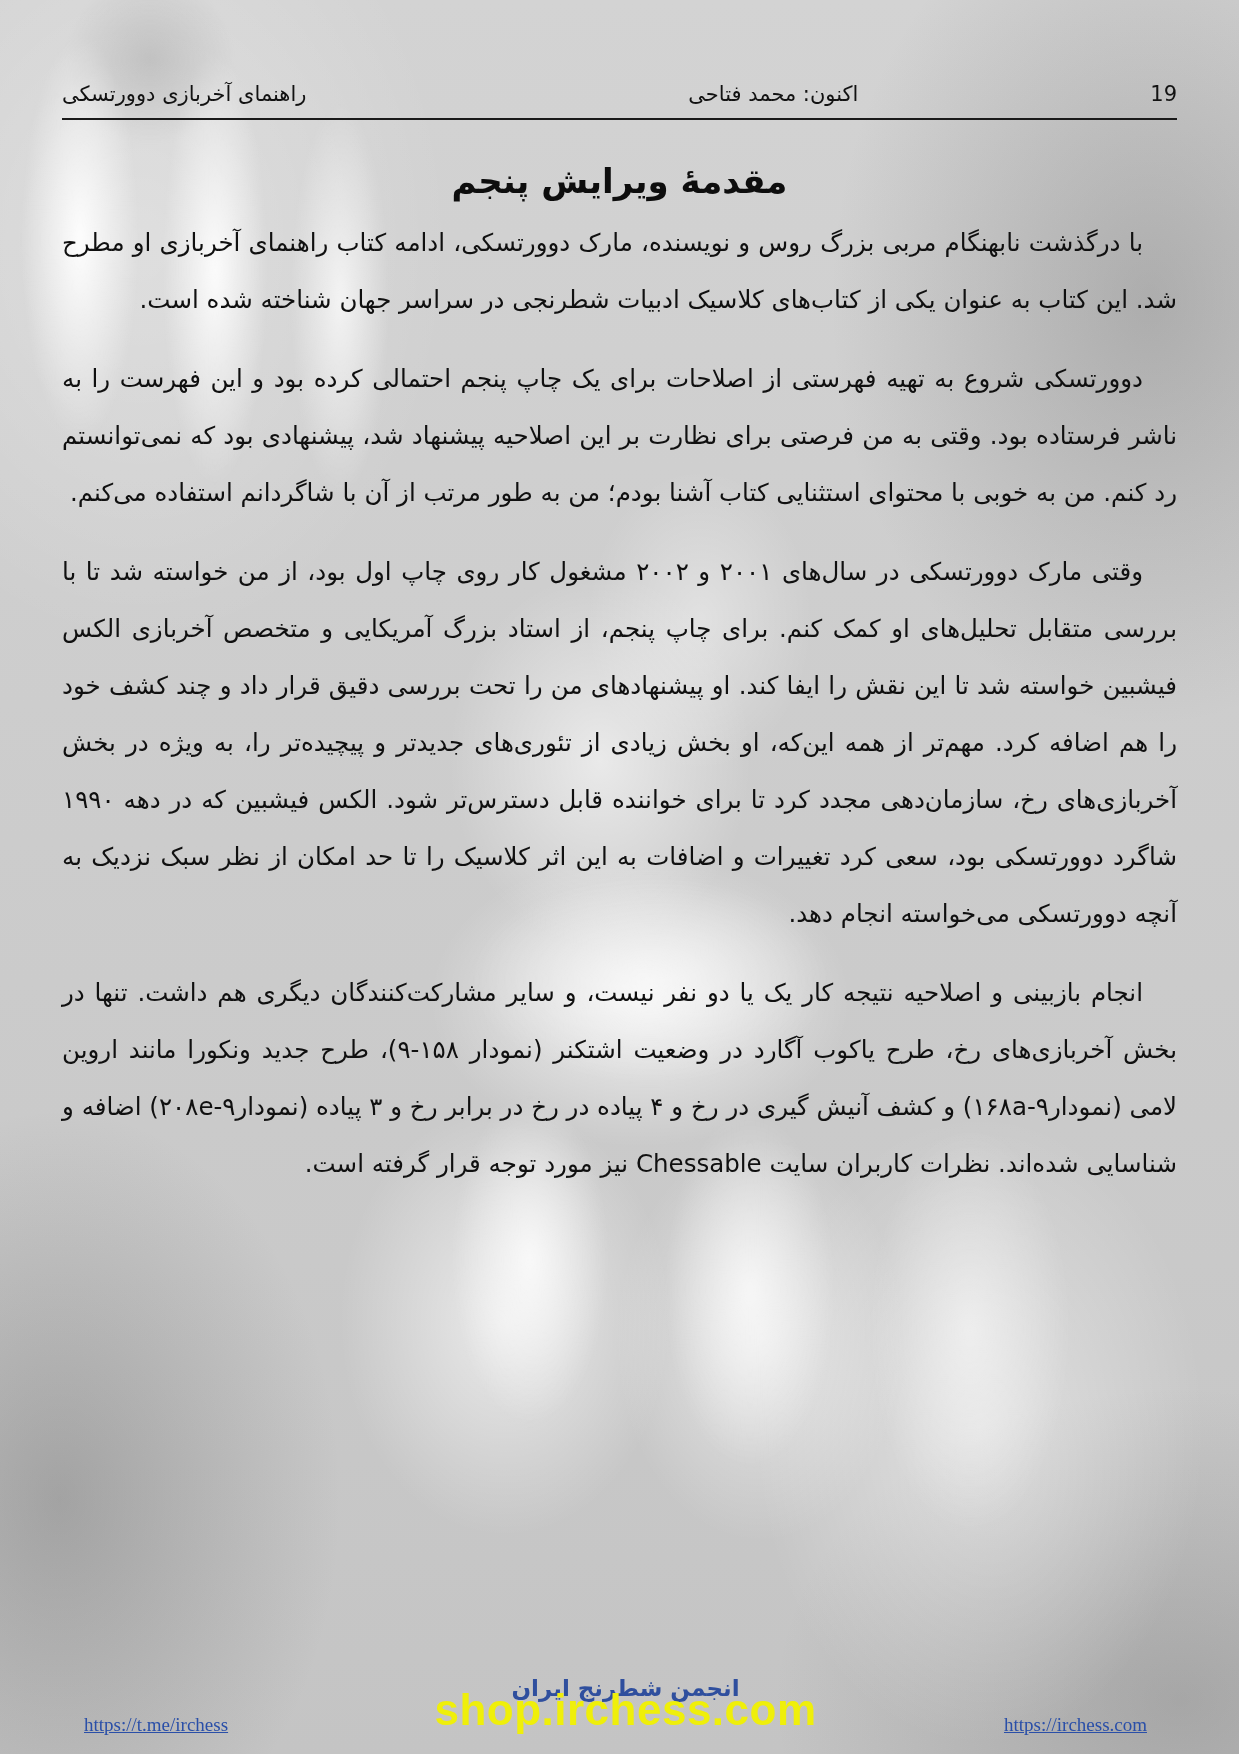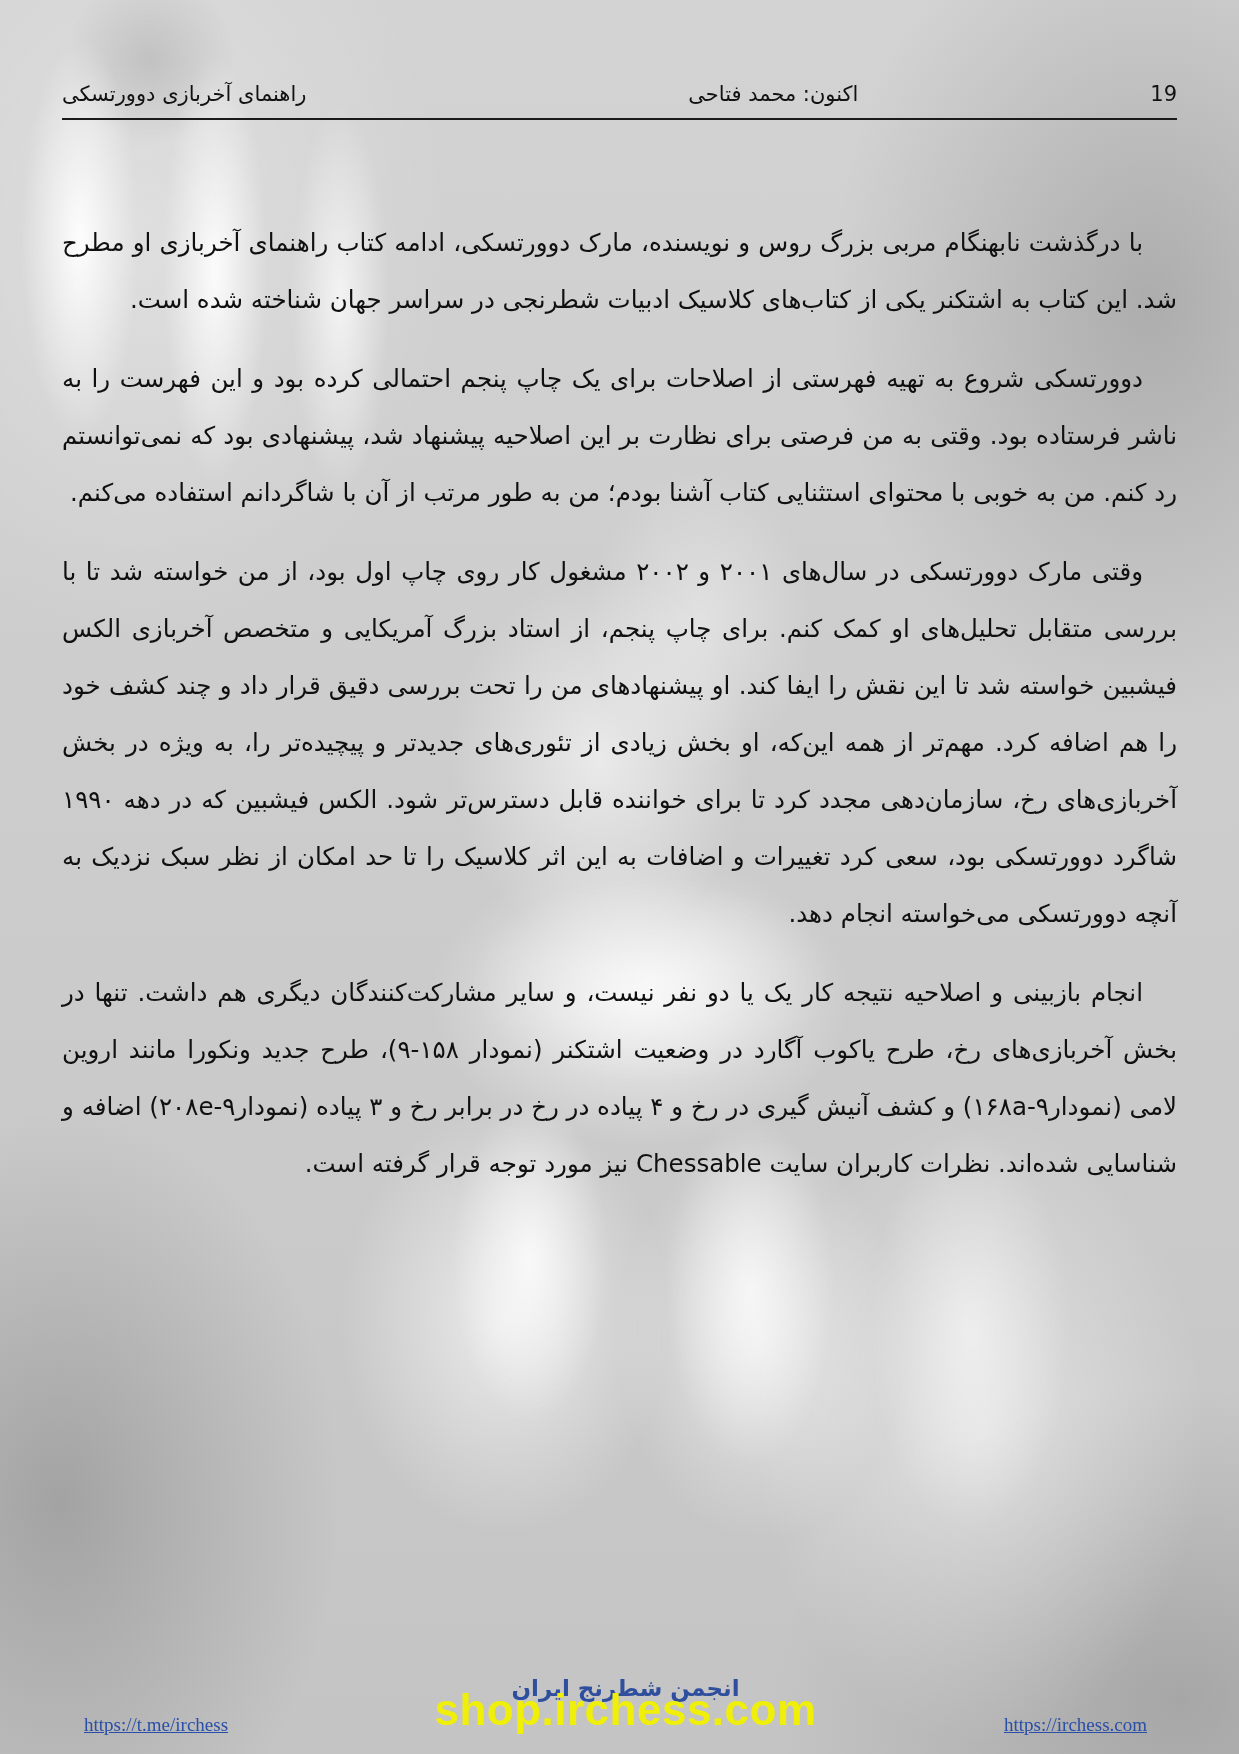--- a/index.html
+++ b/index.html
@@ -186,23 +186,24 @@
 <div id="page">
 
   <div class="running-head">
     <span class="rh-item rh-title">راهنمای آخربازی دوورتسکی</span>
     <span class="rh-item rh-center">اکنون: محمد فتاحی</span>
     <span class="rh-item rh-page">19</span>
   </div>
 
   <div class="head-rule"></div>
 
+  <h1 class="page-title">مقدمۀ ویرایش پنجم</h1>
 
   <div class="body-col">
-    <p class="para">با درگذشت نابهنگام مربی بزرگ روس و نویسنده، مارک دوورتسکی، ادامه کتاب راهنمای آخربازی او مطرح شد. این کتاب به اشتکنر یکی از کتاب‌های کلاسیک ادبیات شطرنجی در سراسر جهان شناخته شده است.</p>
+    <p class="para">با درگذشت نابهنگام مربی بزرگ روس و نویسنده، مارک دوورتسکی، ادامه کتاب راهنمای آخربازی او مطرح شد. این کتاب به عنوان یکی از کتاب‌های کلاسیک ادبیات شطرنجی در سراسر جهان شناخته شده است.</p>
     <p class="para">دوورتسکی شروع به تهیه فهرستی از اصلاحات برای یک چاپ پنجم احتمالی کرده بود و این فهرست را به ناشر فرستاده بود. وقتی به من فرصتی برای نظارت بر این اصلاحیه پیشنهاد شد، پیشنهادی بود که نمی‌توانستم رد کنم. من به خوبی با محتوای استثنایی کتاب آشنا بودم؛ من به طور مرتب از آن با شاگردانم استفاده می‌کنم.</p>
     <p class="para">وقتی مارک دوورتسکی در سال‌های ۲۰۰۱ و ۲۰۰۲ مشغول کار روی چاپ اول بود، از من خواسته شد تا با بررسی متقابل تحلیل‌های او کمک کنم. برای چاپ پنجم، از استاد بزرگ آمریکایی و متخصص آخربازی الکس فیشبین خواسته شد تا این نقش را ایفا کند. او پیشنهادهای من را تحت بررسی دقیق قرار داد و چند کشف خود را هم اضافه کرد. مهم‌تر از همه این‌که، او بخش زیادی از تئوری‌های جدیدتر و پیچیده‌تر را، به ویژه در بخش آخربازی‌های رخ، سازمان‌دهی مجدد کرد تا برای خواننده قابل دسترس‌تر شود. الکس فیشبین که در دهه ۱۹۹۰ شاگرد دوورتسکی بود، سعی کرد تغییرات و اضافات به این اثر کلاسیک را تا حد امکان از نظر سبک نزدیک به آنچه دوورتسکی می‌خواسته انجام دهد.</p>
     <p class="para">انجام بازبینی و اصلاحیه نتیجه کار یک یا دو نفر نیست، و سایر مشارکت‌کنندگان دیگری هم داشت. تنها در بخش آخربازی‌های رخ، طرح یاکوب آگارد در وضعیت اشتکنر (نمودار ۱۵۸-۹)، طرح جدید ونکورا مانند اروین لامی (نمودار۱۶۸a-۹) و کشف آنیش گیری در رخ و ۴ پیاده در رخ در برابر رخ و ۳ پیاده (نمودار۲۰۸e-۹) اضافه و شناسایی شده‌اند. نظرات کاربران سایت Chessable نیز مورد توجه قرار گرفته است.</p>
   </div>
 
   <div class="footer">
     <div class="watermark">
       <span class="wm-fa">انجمن شطرنج ایران</span>
       <span class="wm-url">shop.irchess.com</span>
     </div>

